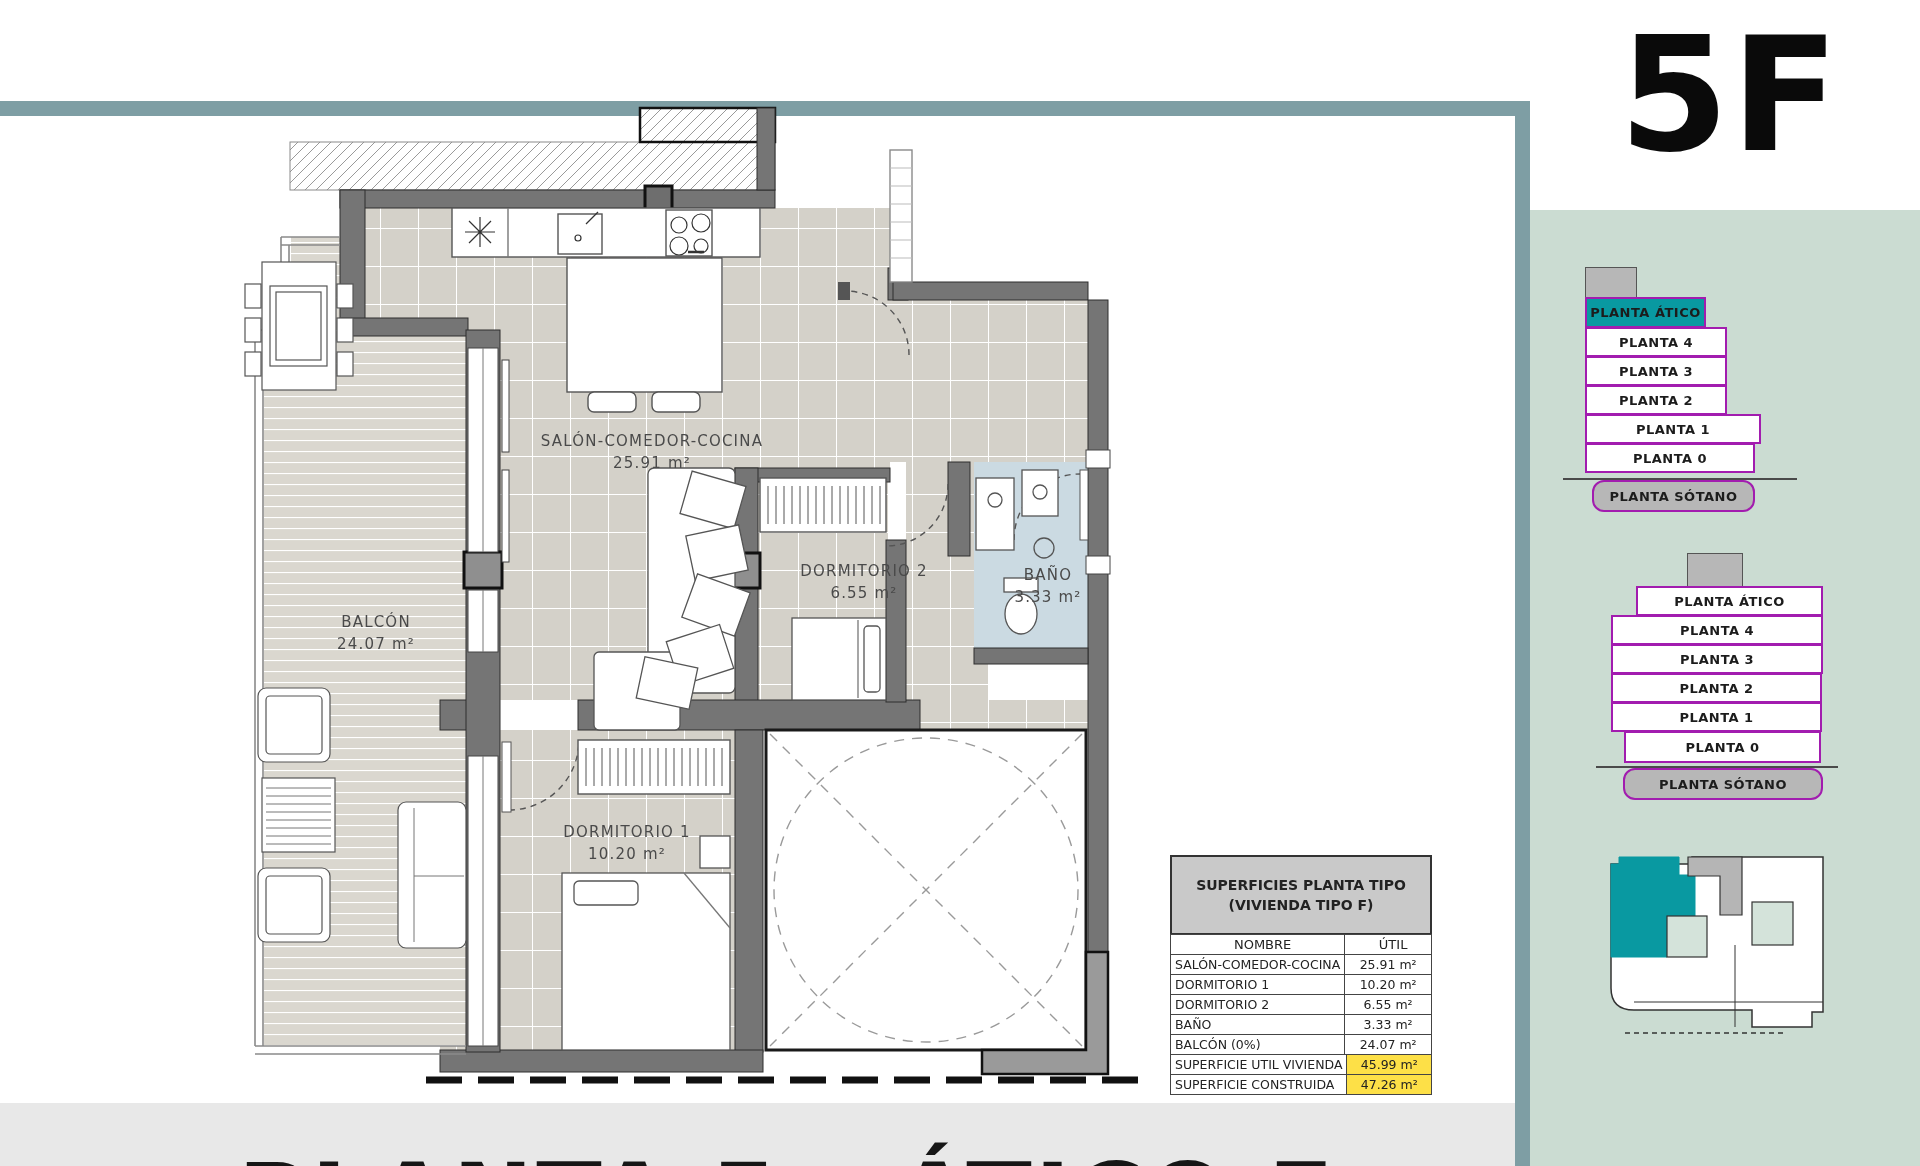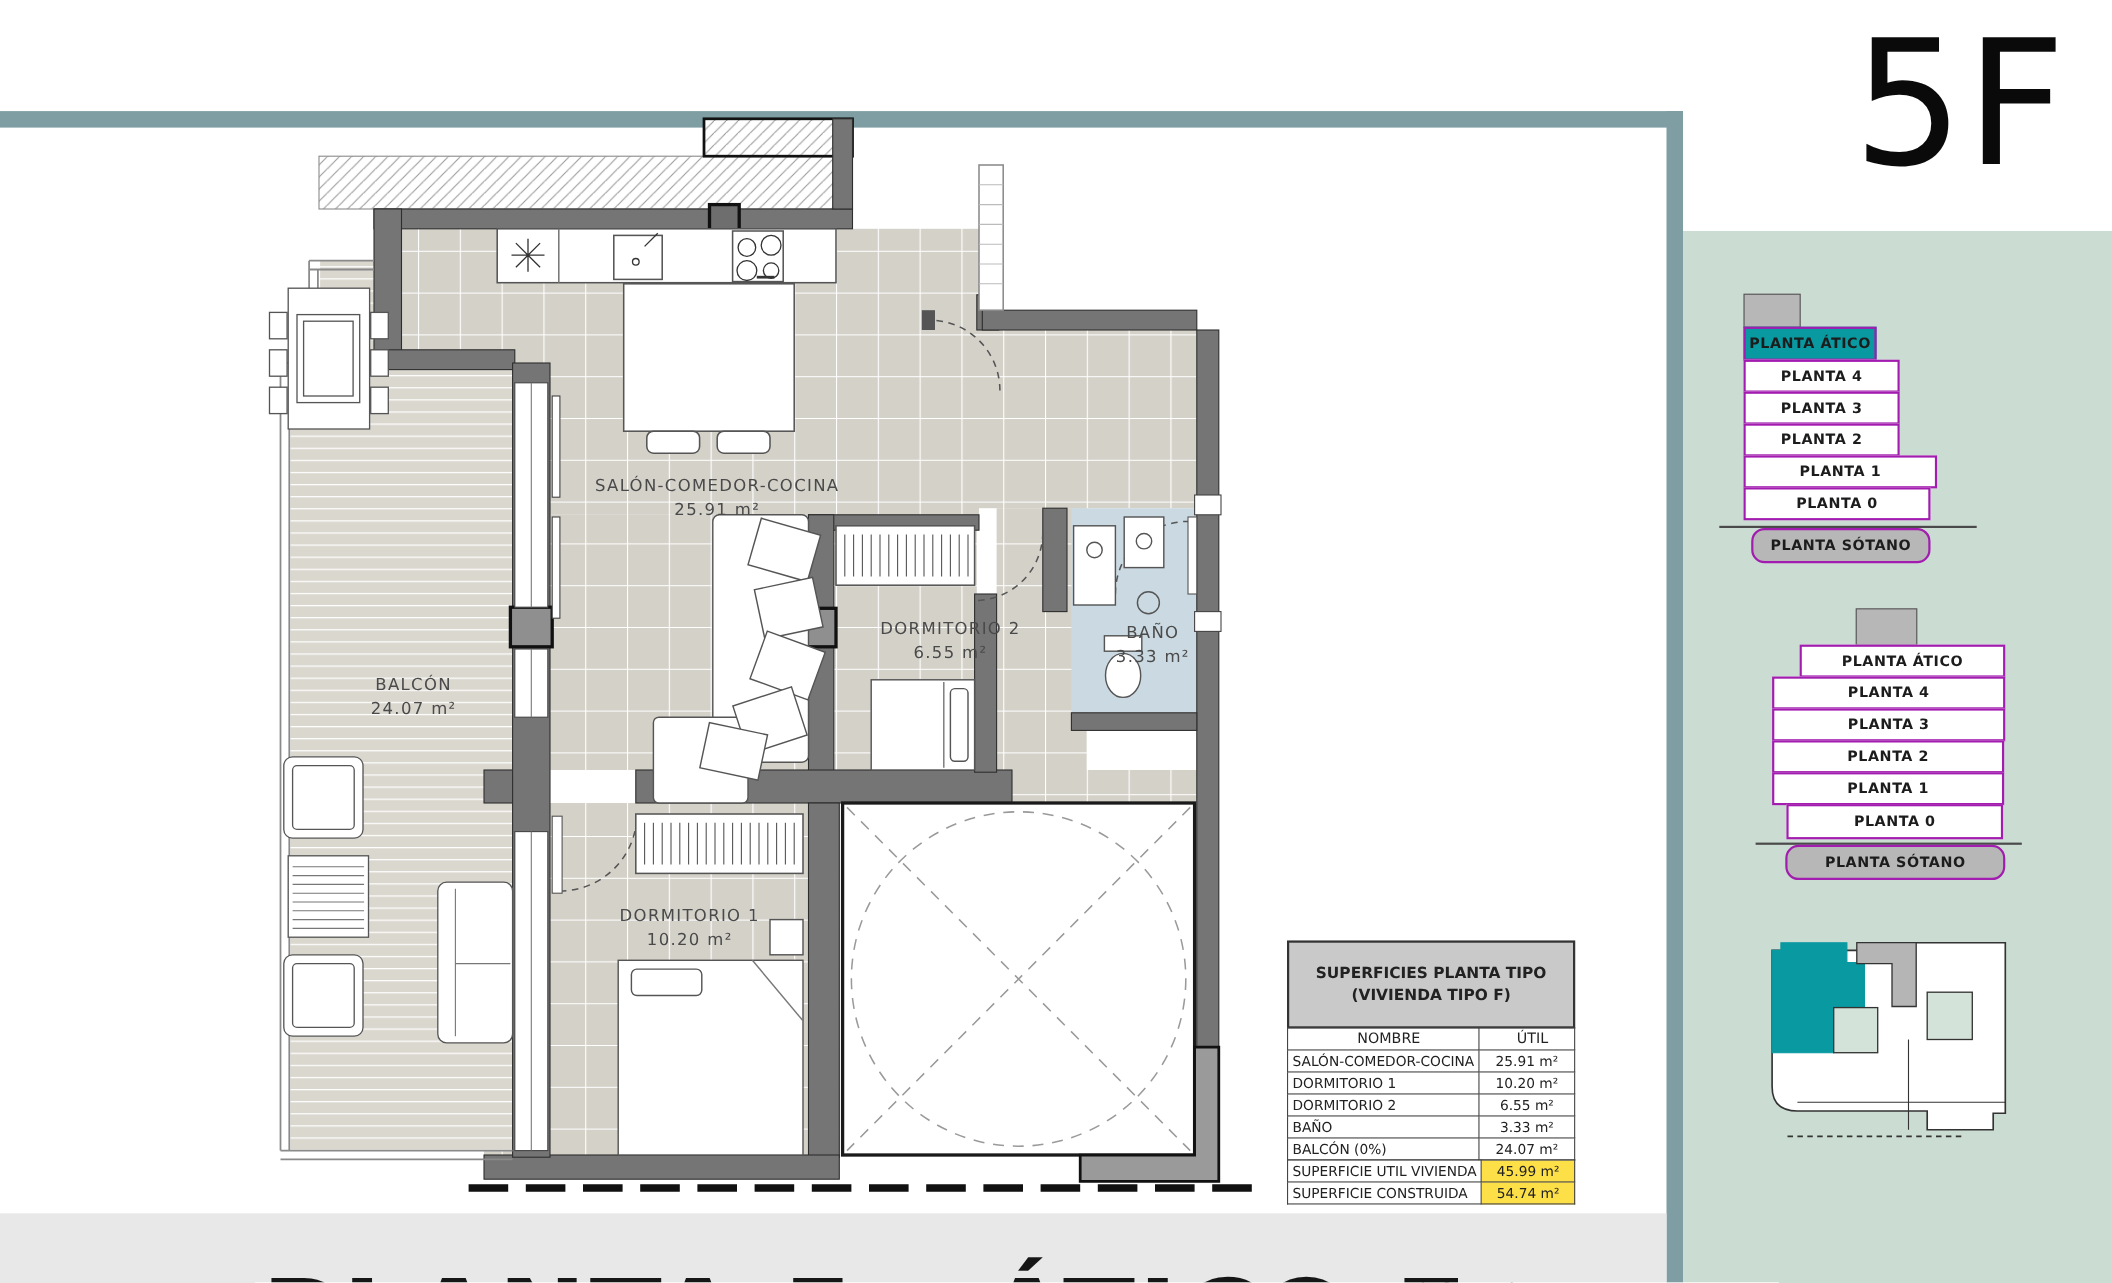--- a/index.html
+++ b/index.html
@@ -4,22 +4,22 @@
 <style>
   html,body{margin:0;padding:0;width:1920px;height:1166px;overflow:hidden;background:#ffffff;
     font-family:"DejaVu Sans","Liberation Sans",sans-serif;}
   .abs{position:absolute;}
   #page{position:relative;width:1920px;height:1166px;background:#fff;}
 
   
   #teal-bar-h{left:0;top:101px;width:1530px;height:15px;background:#7E9EA4;}
   #teal-bar-v{left:1515px;top:101px;width:15px;height:1065px;background:#7E9EA4;}
   #sidebar{left:1530px;top:210px;width:390px;height:956px;background:#CBDCD2;}
-  #unit-code{left:1580px;top:10px;width:300px;height:170px;font-size:158px;font-weight:400;
-    color:#0a0a0a;text-align:right;letter-spacing:2px;line-height:170px;}
+  #unit-code{left:1580px;top:10px;width:300px;height:170px;font-size:158px;font-weight:700;
+    color:#0a0a0a;text-align:center;letter-spacing:2px;line-height:170px;}
 
   
   #bottom-band{left:0;top:1103px;width:1515px;height:63px;background:#E8E8E8;overflow:hidden;}
   #band-title{position:absolute;left:238px;top:40px;font-size:96px;font-weight:800;color:#161616;
     letter-spacing:3px;white-space:nowrap;}
 
   
   .lv{position:absolute;box-sizing:border-box;border:2px solid #a21caf;background:#fff;
     font-size:13px;font-weight:bold;color:#1c1c1c;text-align:center;display:flex;
     align-items:center;justify-content:center;letter-spacing:0.5px;}
@@ -305,21 +305,21 @@
     </tbody>
       </table>
     <table id="surf-tot">
       <tbody>
           <tr>
         <td>SUPERFICIE UTIL VIVIENDA</td>
         <td class="val">45.99 m²</td>
       </tr>
       <tr>
         <td>SUPERFICIE CONSTRUIDA</td>
-        <td class="val">54.74 m²</td>
+        <td class="val">47.26 m²</td>
       </tr>
     </tbody>
       </table>
   </div>
 
   <div>
     <div class="lv roof abs" style="left:1585px;top:267px;width:52px;height:31px;"></div>
     <div class="lv teal abs" style="left:1585px;top:297px;width:121px;height:31px;">PLANTA ÁTICO</div>
     <div class="lv abs" style="left:1585px;top:327px;width:142px;height:30px;">PLANTA 4</div>
     <div class="lv abs" style="left:1585px;top:356px;width:142px;height:30px;">PLANTA 3</div>

